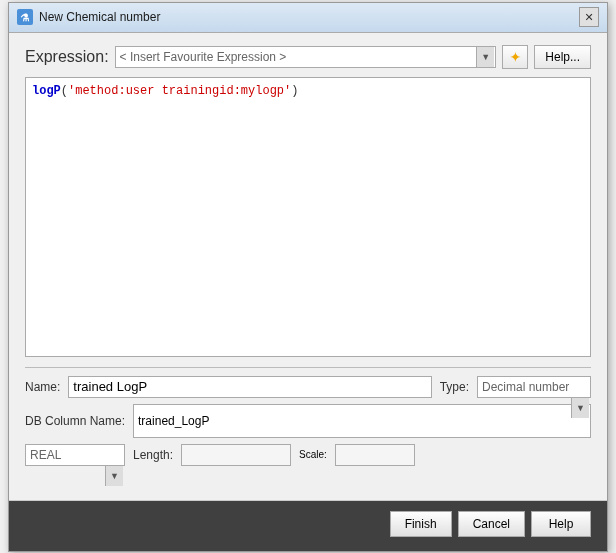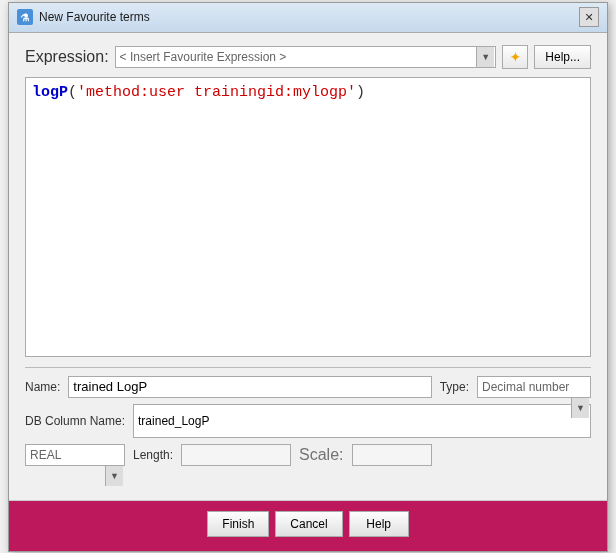--- a/index.html
+++ b/index.html
@@ -119,21 +119,21 @@
       display: flex;
       align-items: center;
       text-align: center;
     }
     .editor-area {
       border: 1px solid #aaa;
       background: white;
       height: 280px;
       padding: 6px;
       font-family: 'Courier New', monospace;
-      font-size: 15px;
+      font-size: 12px;
       margin-bottom: 10px;
       overflow: auto;
     }
     .code-line {
       display: flex;
       flex-wrap: wrap;
     }
     .code-blue { color: #0000cc; font-weight: bold; }
     .code-red { color: #cc0000; }
     .code-dark { color: #333; }
@@ -191,37 +191,37 @@
     }
     .length-label { font-size: 12px; color: #333; }
     .length-input {
       width: 110px;
       height: 22px;
       border: 1px solid #aaa;
       background: #f5f5f5;
       font-size: 12px;
       padding: 0 4px;
     }
-    .scale-label { font-size: 16px; color: #737373; }
+    .scale-label { font-size: 10px; color: #000000; }
     .scale-input {
       width: 80px;
       height: 22px;
       border: 1px solid #aaa;
       background: #f5f5f5;
       font-size: 12px;
       padding: 0 4px;
     }
     .footer {
       display: flex;
-      justify-content: center;
+      justify-content: flex-end;
       gap: 6px;
       padding: 10px 16px 14px;
       border-top: 1px solid #ccc;
       margin-top: 16px;
-      background: #be185d;
+      background: #404040;
     }
     .footer-btn {
       height: 26px;
       min-width: 60px;
       padding: 0 14px;
       background: linear-gradient(to bottom, #fefefe, #e0e0e0);
       border: 1px solid #aaa;
       font-size: 12px;
       cursor: pointer;
       display: flex;
@@ -242,21 +242,21 @@
     }
   </style>
 </head>
 <body>
 
 <div class="window">
 
   <div class="title-bar">
     <div class="title-bar-left">
       <div class="title-icon">⚗</div>
-      <span class="title-text">New Favourite terms</span>
+      <span class="title-text">New Chemical number</span>
     </div>
     <div class="title-close">✕</div>
   </div>
 
   <div class="content">
 
     <div class="expression-row">
       <span class="expression-label">Expression:</span>
       <div class="select-wrapper">
         <div class="select-display">&lt; Insert Favourite Expression &gt;</div>

